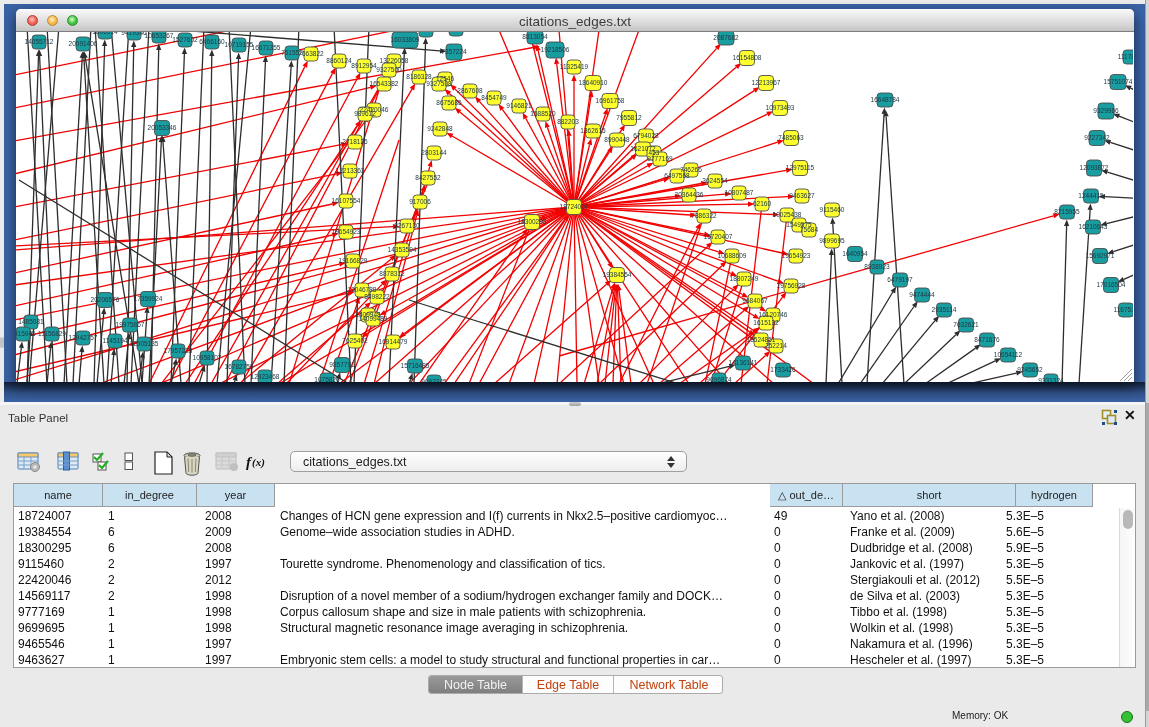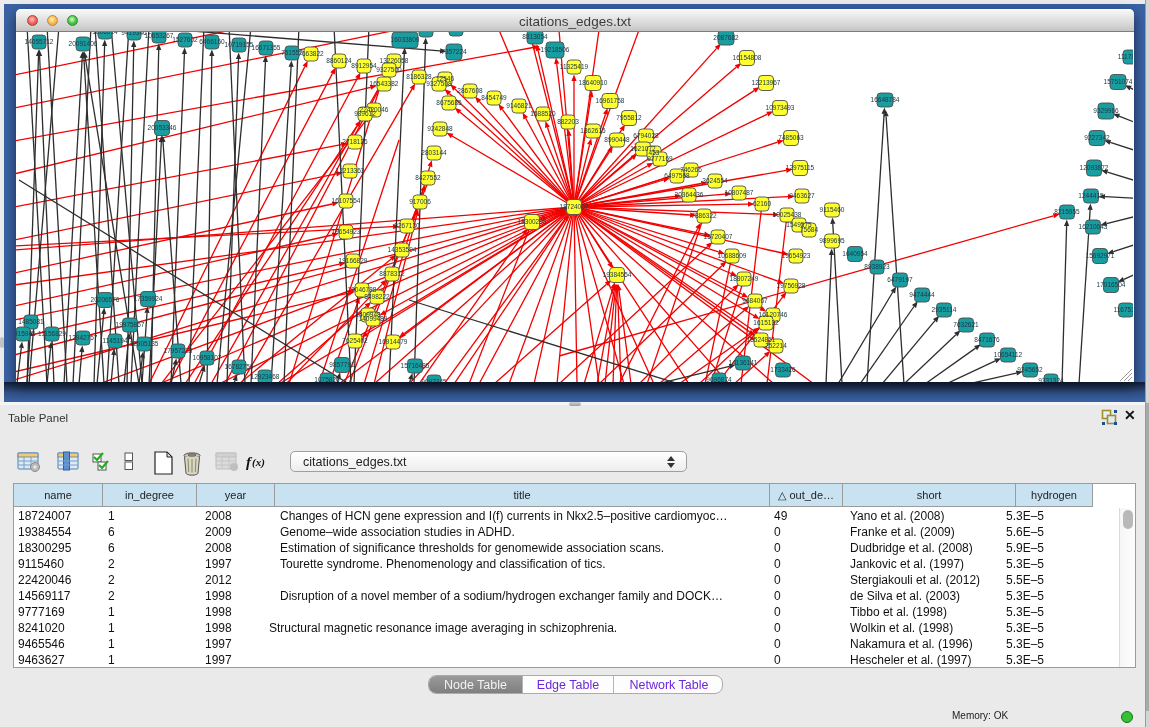--- a/index.html
+++ b/index.html
@@ -20,22 +20,22 @@
 #drop .dtext { position:absolute; left:12px; top:3px; font-size:12.5px; color:#222; }
 #drop .arr { position:absolute; left:376px; width:0; height:0; border-left:4px solid transparent; border-right:4px solid transparent; }
 #tbl { position:absolute; left:13px; top:483px; width:1123px; height:185px; background:#fff; border:1px solid #9b9b9b; }
 .hcell { position:absolute; top:0; height:23px; background:#c8e2f1; border-right:1px solid #9b9b9b;
   border-bottom:1px solid #9b9b9b; font-size:11px; color:#222; text-align:center; line-height:23px; }
 .trow { position:absolute; left:0; width:1100px; height:16px; font-size:12px; color:#111; }
 .trow span { position:absolute; top:1px; white-space:nowrap; }
 #vsb { position:absolute; left:1105px; top:24px; width:16px; height:159px; background:linear-gradient(90deg,#f6f6f6,#fdfdfd); border-left:1px solid #d9d9d9; }
 #vsb .thumb { position:absolute; left:2.5px; top:2px; width:10px; height:19px; background:#b9b9b9; border-radius:5px; }
 #tabs { position:absolute; left:428px; top:675px; width:295px; height:19px; border:1px solid #ababab;
-  border-radius:8px; background:#fdfdfd; overflow:hidden; }
-#tabs div { position:absolute; top:0; height:19px; font-size:12.5px; line-height:18px; text-align:center; color:#6d28d9; }
+  border-radius:3px; background:#fdfdfd; overflow:hidden; }
+#tabs div { position:absolute; top:0; height:19px; font-size:12.5px; line-height:18px; text-align:center; color:#c2410c; }
 #tabs .sel { background:linear-gradient(#9a9a9a,#7c7c7c); color:#f2f2f2; }
 #mem { position:absolute; left:952px; top:710px; width:118px; text-align:left; font-size:10px; color:#222; }
 #dot { position:absolute; left:1121px; top:711px; width:12px; height:12px; border-radius:50%;
   background:#33c233; border:1.5px solid #1d701d; }
 #rstrip { position:absolute; left:1145px; top:0; width:4px; height:727px; background:#d5d5d5; border-left:1px solid #9a9a9a; }
 </style></head>
 <body>
 <div id="blue">
   <div id="win">
     <div id="titlebar">
@@ -750,21 +750,20 @@
 </svg>
 <div id="drop">
   <div class="dtext">citations_edges.txt</div>
   <div class="arr" style="top:4px;border-bottom:5px solid #333"></div>
   <div class="arr" style="top:11px;border-top:5px solid #333"></div>
 </div>
 <div id="tbl">
   <div class="hcell" style="left:0px;width:89px">name</div>
     <div class="hcell" style="left:89px;width:94px">in_degree</div>
     <div class="hcell" style="left:183px;width:78px">year</div>
-    <div class="hcell" style="left:261px;width:495px">title</div>
     <div class="hcell" style="left:756px;width:73px">△ out_de…</div>
     <div class="hcell" style="left:829px;width:173px">short</div>
     <div class="hcell" style="left:1002px;width:77px">hydrogen</div>
   <div class="trow" style="top:24px">
       <span style="left:4px">18724007</span>
       <span style="left:94px">1</span>
       <span style="left:191px">2008</span>
       <span style="left:266px">Changes of HCN gene expression and I(f) currents in Nkx2.5–positive cardiomyoc…</span>
       <span style="left:760px">49</span>
       <span style="left:836px">Yano et al. (2008)</span>
@@ -776,21 +775,20 @@
       <span style="left:191px">2009</span>
       <span style="left:266px">Genome–wide association studies in ADHD.</span>
       <span style="left:760px">0</span>
       <span style="left:836px">Franke et al. (2009)</span>
       <span style="left:992px">5.6E–5</span>
     </div>
     <div class="trow" style="top:56px">
       <span style="left:4px">18300295</span>
       <span style="left:94px">6</span>
       <span style="left:191px">2008</span>
-      <span style="left:266px">Estimation of significance thresholds for genomewide association scans.</span>
       <span style="left:760px">0</span>
       <span style="left:836px">Dudbridge et al. (2008)</span>
       <span style="left:992px">5.9E–5</span>
     </div>
     <div class="trow" style="top:72px">
       <span style="left:4px">9115460</span>
       <span style="left:94px">2</span>
       <span style="left:191px">1997</span>
       <span style="left:266px">Tourette syndrome. Phenomenology and classification of tics.</span>
       <span style="left:760px">0</span>
@@ -811,45 +809,47 @@
       <span style="left:191px">1998</span>
       <span style="left:266px">Disruption of a novel member of a sodium/hydrogen exchanger family and DOCK…</span>
       <span style="left:760px">0</span>
       <span style="left:836px">de Silva et al. (2003)</span>
       <span style="left:992px">5.3E–5</span>
     </div>
     <div class="trow" style="top:120px">
       <span style="left:4px">9777169</span>
       <span style="left:94px">1</span>
       <span style="left:191px">1998</span>
+      <span style="left:266px">Corpus callosum shape and size in male patients with schizophrenia.</span>
       <span style="left:760px">0</span>
       <span style="left:836px">Tibbo et al. (1998)</span>
       <span style="left:992px">5.3E–5</span>
     </div>
     <div class="trow" style="top:136px">
-      <span style="left:4px">8241020</span>
+      <span style="left:4px">9699695</span>
       <span style="left:94px">1</span>
       <span style="left:191px">1998</span>
-      <span style="left:255px">Structural magnetic resonance image averaging in schizophrenia.</span>
+      <span style="left:266px">Structural magnetic resonance image averaging in schizophrenia.</span>
       <span style="left:760px">0</span>
       <span style="left:836px">Wolkin et al. (1998)</span>
       <span style="left:992px">5.3E–5</span>
     </div>
     <div class="trow" style="top:152px">
       <span style="left:4px">9465546</span>
       <span style="left:94px">1</span>
       <span style="left:191px">1997</span>
       <span style="left:760px">0</span>
       <span style="left:836px">Nakamura et al. (1996)</span>
       <span style="left:992px">5.3E–5</span>
     </div>
     <div class="trow" style="top:168px">
       <span style="left:4px">9463627</span>
       <span style="left:94px">1</span>
       <span style="left:191px">1997</span>
+      <span style="left:266px">Embryonic stem cells: a model to study structural and functional properties in car…</span>
       <span style="left:760px">0</span>
       <span style="left:836px">Hescheler et al. (1997)</span>
       <span style="left:992px">5.3E–5</span>
     </div>
   <div id="vsb">
       <div class="thumb"></div>
     </div>
 </div>
 <div id="tabs">
   <div class="sel" style="left:0;width:93px">Node Table</div>

